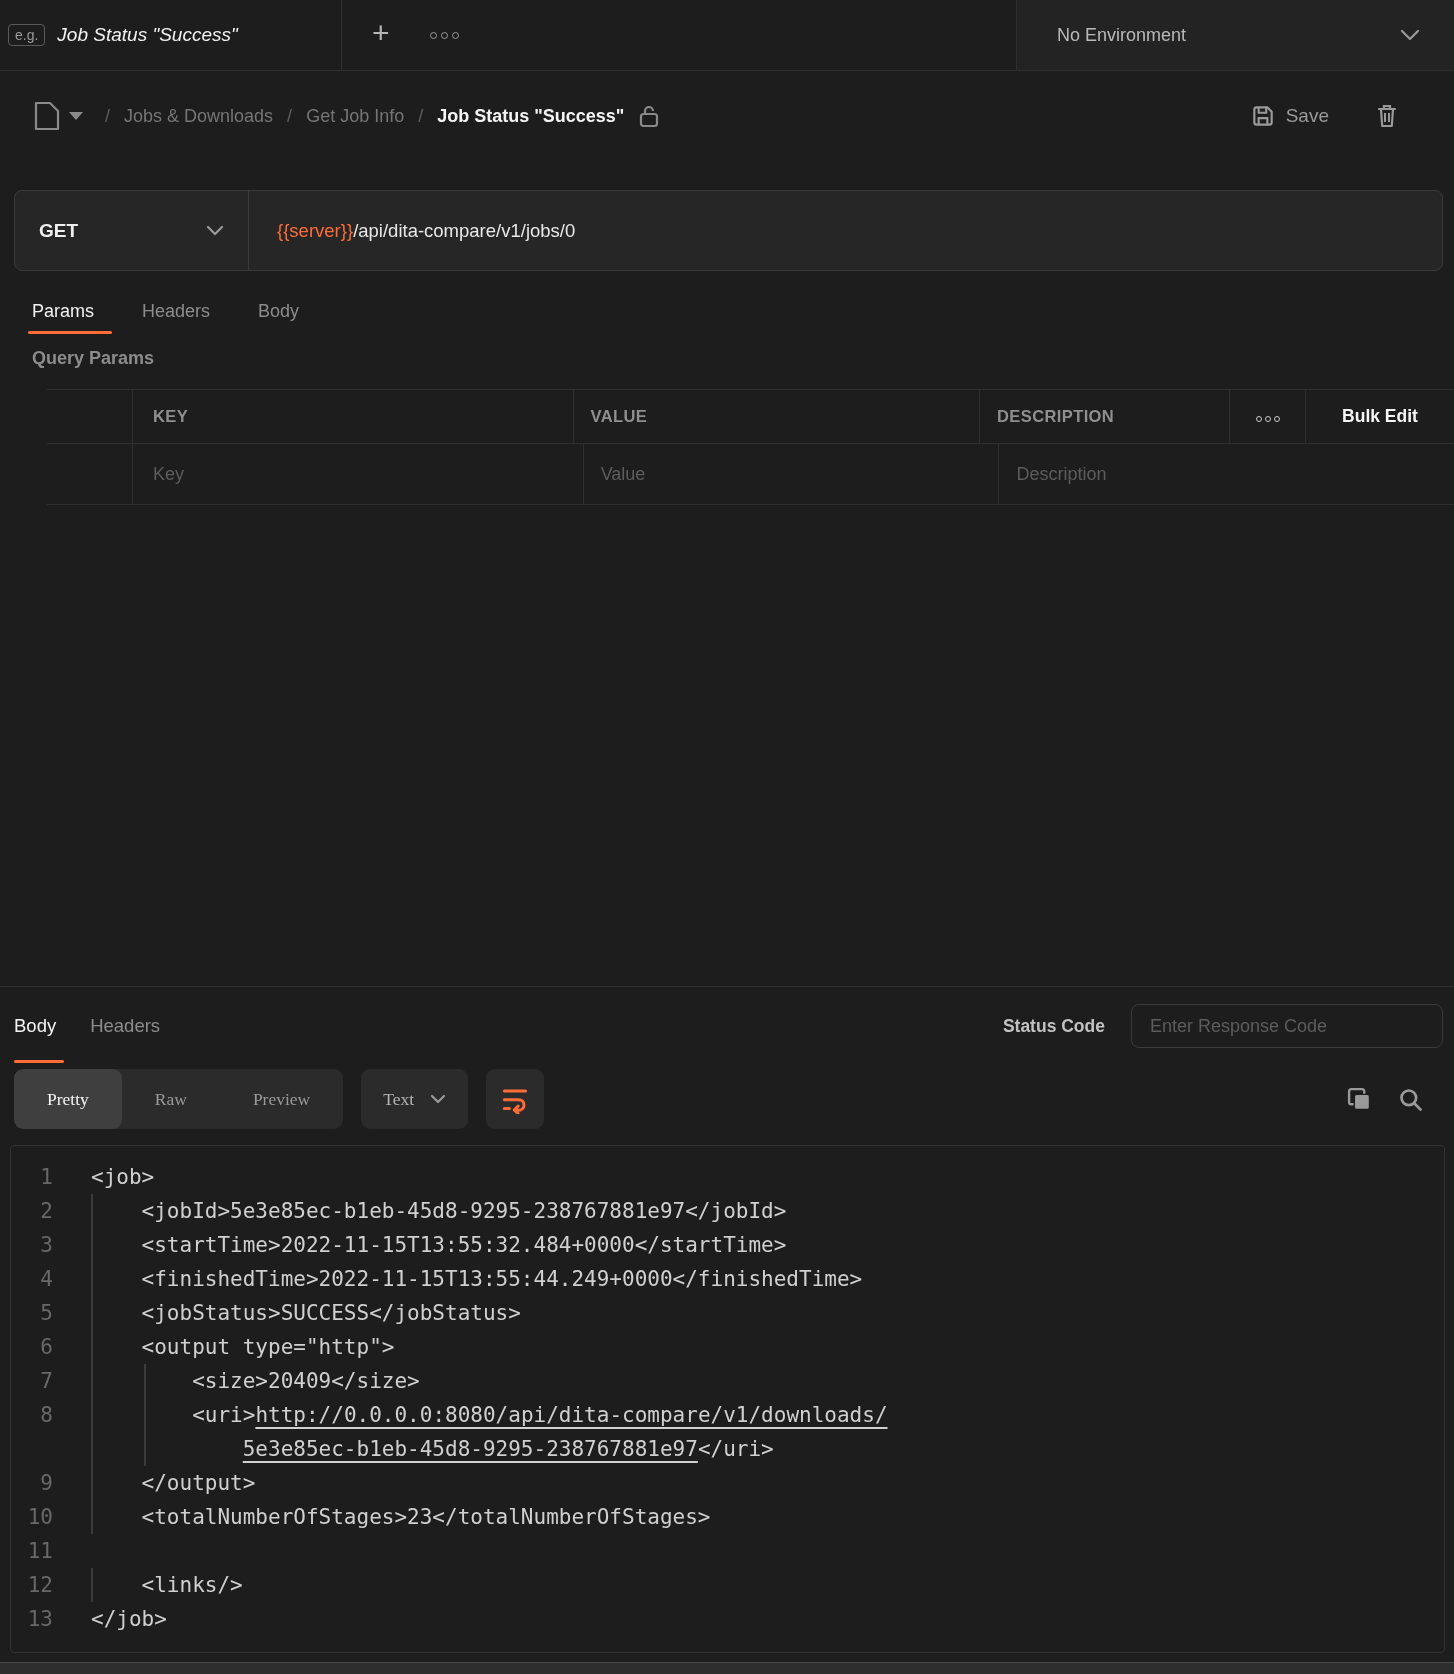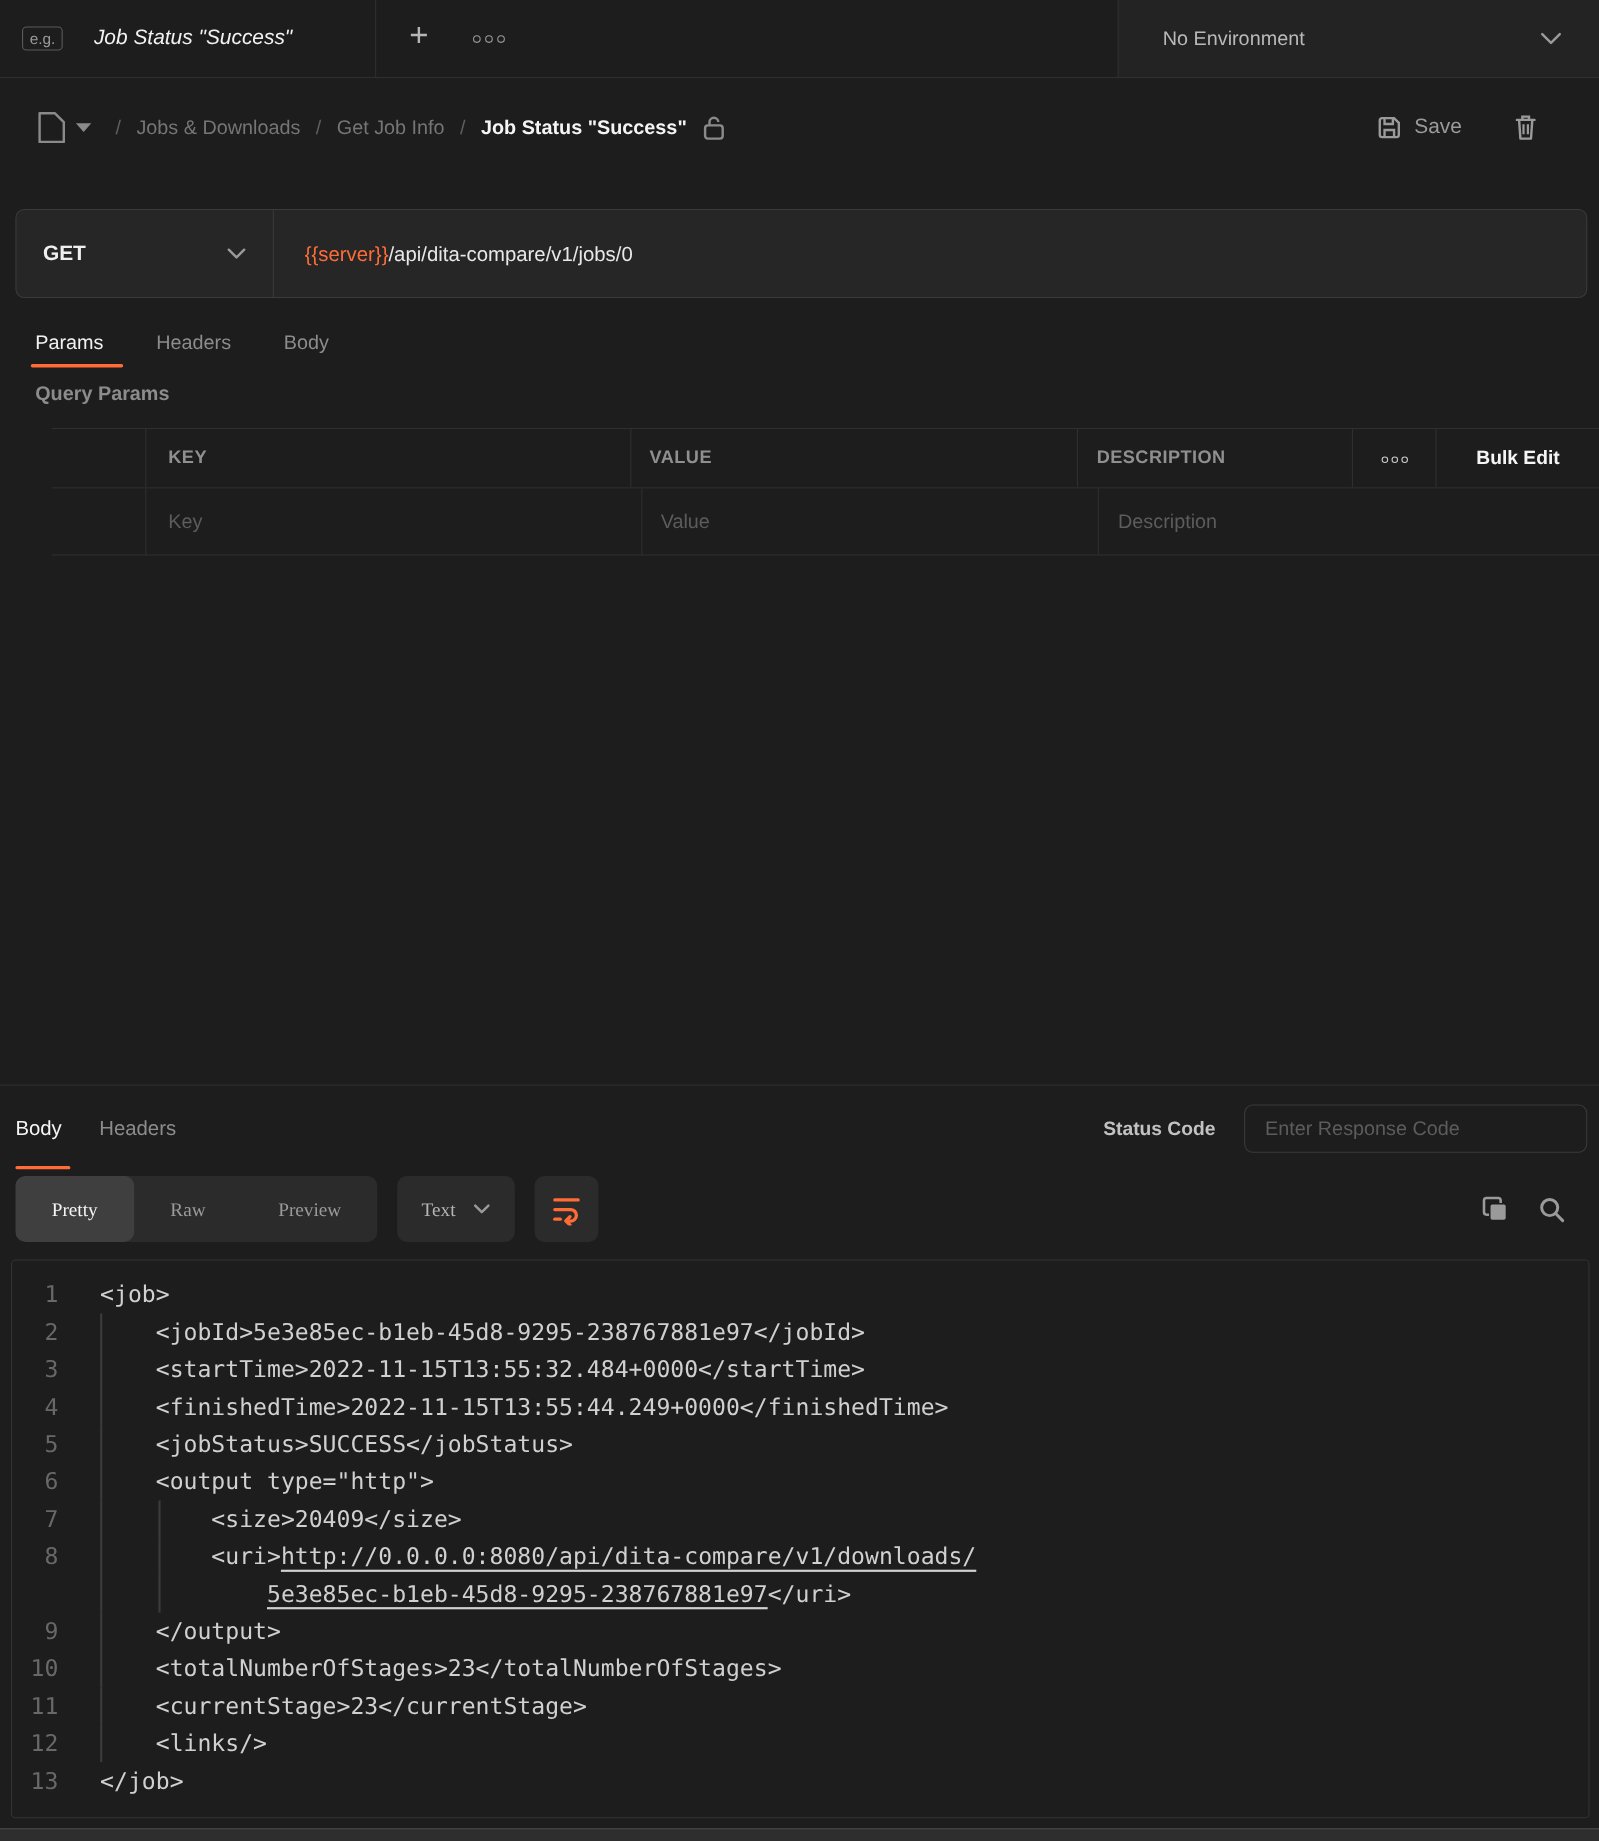--- a/index.html
+++ b/index.html
@@ -7,21 +7,21 @@
   body {
     background:#1d1d1d;
     font-family:"Liberation Sans", sans-serif;
     color:#f2f2f2;
     display:flex; flex-direction:column;
   }
   svg { display:block; }
 
   
   .tabbar { height:71px; display:flex; align-items:stretch; border-bottom:1px solid #2f2f2f; flex:none; background:#1d1d1d; }
-  .req-tab { width:342px; display:flex; align-items:center; padding-left:20px; border-right:1px solid #2f2f2f;gap:16px; }
+  .req-tab { width:342px; display:flex; align-items:center; padding-left:8px; border-right:1px solid #2f2f2f; }
   .eg-badge { font-size:14px; color:#9a9a9a; border:1.5px solid #5a5a5a; border-radius:4px; padding:2px 6px; margin-right:12px; }
   .tab-title { font-size:19px; font-style:italic; color:#f2f2f2; white-space:nowrap; }
   .tab-actions { flex:1; display:flex; align-items:center; gap:40px; padding-left:30px; }
   .plus-btn { color:#b5b5b5; font-size:30px; font-weight:300; line-height:1; margin-top:-4px; }
   .dots { display:flex; gap:4px; align-items:center; }
   .dots i { width:7px; height:7px; border:1.7px solid #9a9a9a; border-radius:50%; display:block; }
   .env-panel { width:438px; background:#232323; border-left:1px solid #2f2f2f; display:flex; align-items:center; padding:0 34px 0 40px; }
   .env-label { font-size:18px; color:#b9b9b9; flex:1; }
 
   .chev { stroke:#9a9a9a; stroke-width:2.2; fill:none; stroke-linecap:round; stroke-linejoin:round; }
@@ -293,21 +293,20 @@
       <div class="code-line">
         <span class="ln">9</span>
         <span class="code-text"><span class="guide" style="left: 8px;"></span><span>    &lt;/output&gt;</span></span>
       </div>
       <div class="code-line">
         <span class="ln">10</span>
         <span class="code-text"><span class="guide" style="left: 8px;"></span><span>    &lt;totalNumberOfStages&gt;23&lt;/totalNumberOfStages&gt;</span></span>
       </div>
       <div class="code-line">
         <span class="ln">11</span>
-        <span class="code-text"><span class="guide" style="left: 8px;"></span><span>    &lt;currentStage&gt;23&lt;/currentStage&gt;</span></span>
       </div>
       <div class="code-line">
         <span class="ln">12</span>
         <span class="code-text"><span class="guide" style="left: 8px;"></span><span>    &lt;links/&gt;</span></span>
       </div>
       <div class="code-line">
         <span class="ln">13</span>
         <span class="code-text"><span>&lt;/job&gt;</span></span>
       </div>
     </div>

